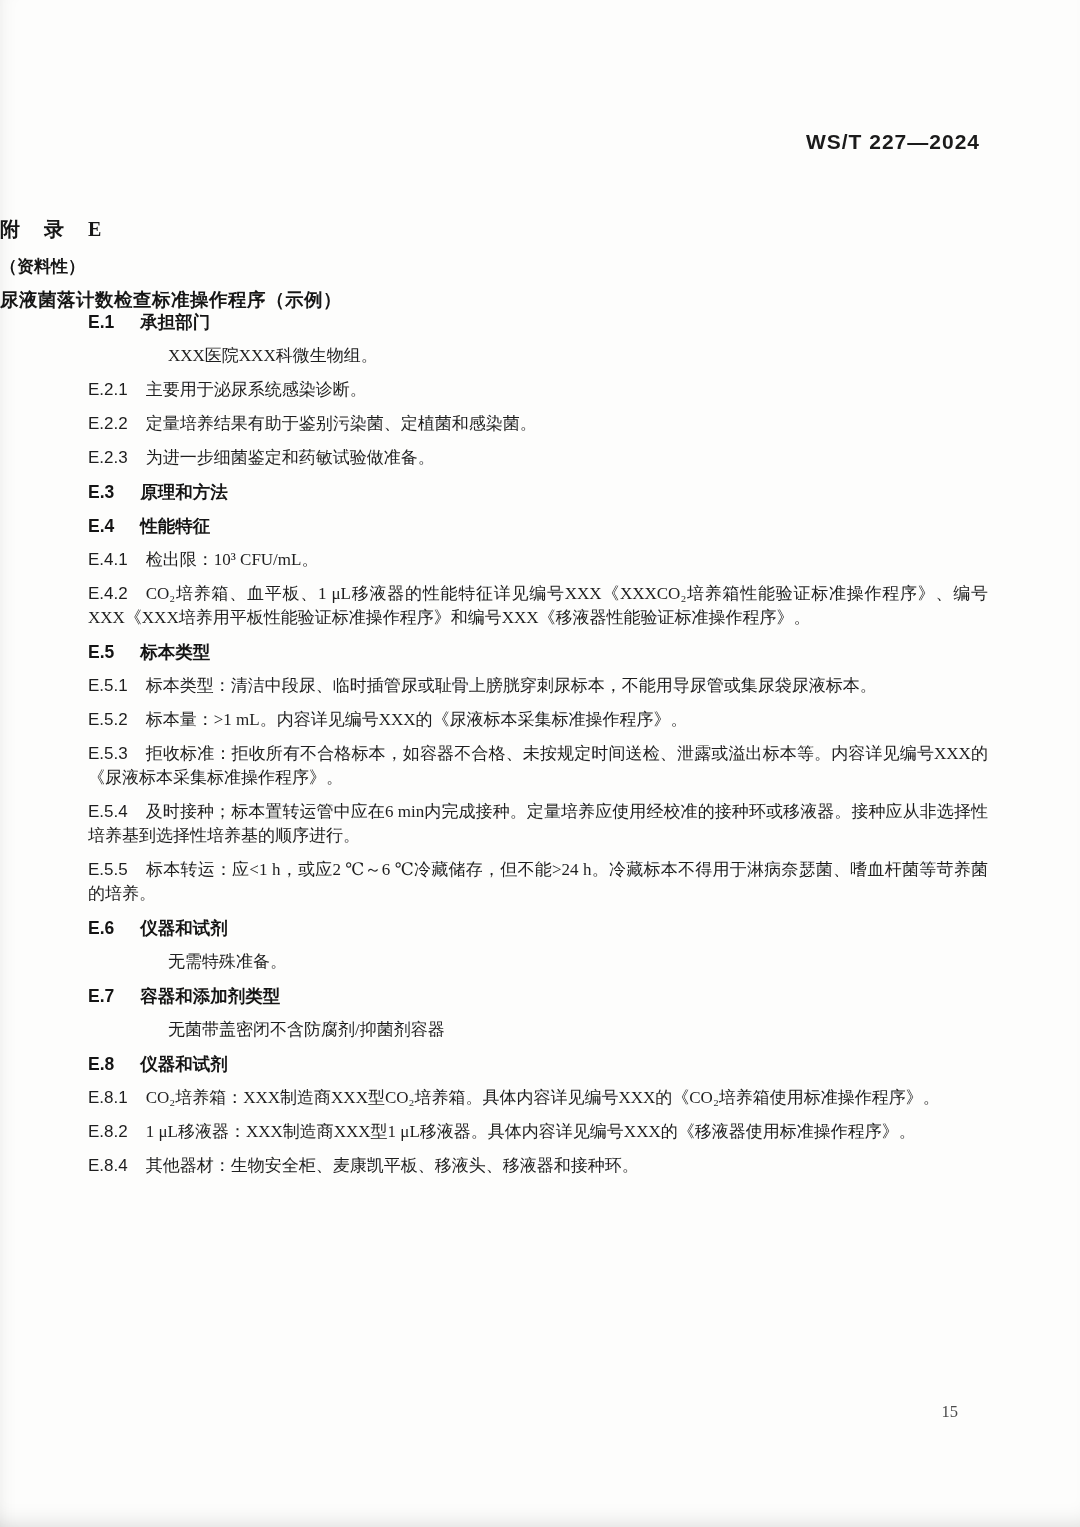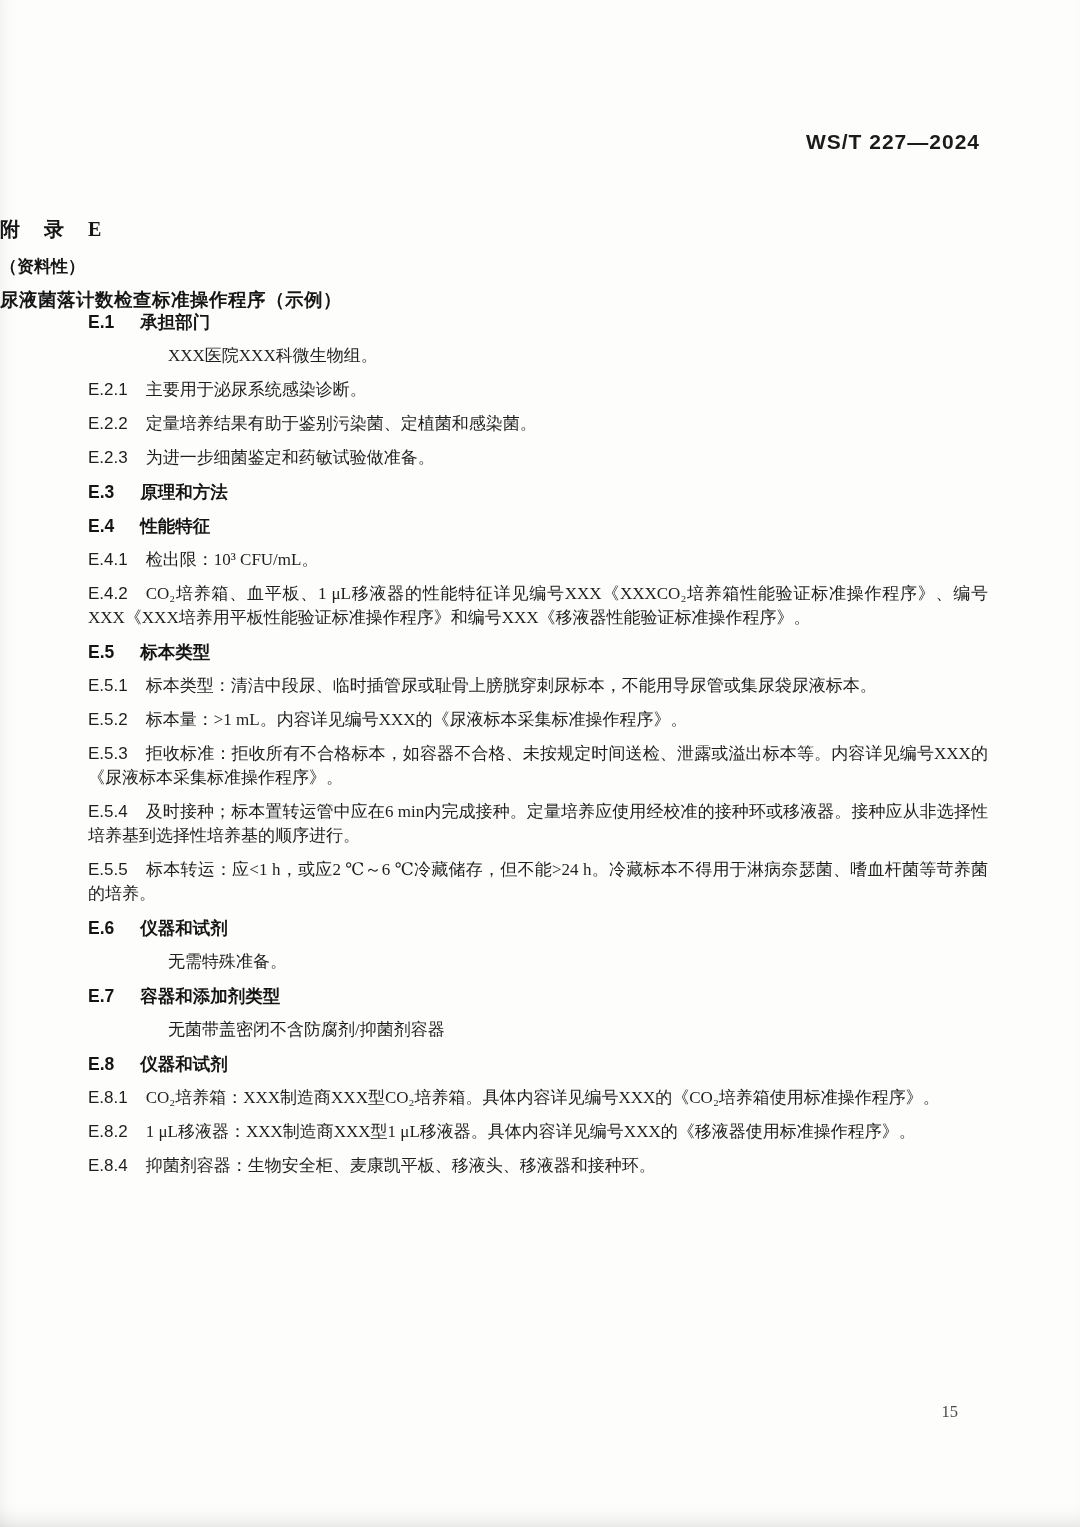--- a/index.html
+++ b/index.html
@@ -125,19 +125,19 @@
 
     <h2 class="sec"><span class="num">E.6</span><span>仪器和试剂</span></h2>
     <p class="para">无需特殊准备。</p>
 
     <h2 class="sec"><span class="num">E.7</span><span>容器和添加剂类型</span></h2>
     <p class="para">无菌带盖密闭不含防腐剂/抑菌剂容器</p>
 
     <h2 class="sec"><span class="num">E.8</span><span>仪器和试剂</span></h2>
     <p class="clause"><span class="num">E.8.1</span><span>CO₂培养箱：XXX制造商XXX型CO₂培养箱。具体内容详见编号XXX的《CO₂培养箱使用标准操作程序》。</span></p>
     <p class="clause"><span class="num">E.8.2</span><span>1 μL移液器：XXX制造商XXX型1 μL移液器。具体内容详见编号XXX的《移液器使用标准操作程序》。</span></p>
-    <p class="clause"><span class="num">E.8.4</span><span>抑菌剂容器：生物安全柜、麦康凯平板、移液头、移液器和接种环。</span></p>
+    <p class="clause"><span class="num">E.8.4</span><span>其他器材：生物安全柜、麦康凯平板、移液头、移液器和接种环。</span></p>
 
   </div>
 
   <div class="footer">15</div>
 
 </div>
 
 </body></html>

